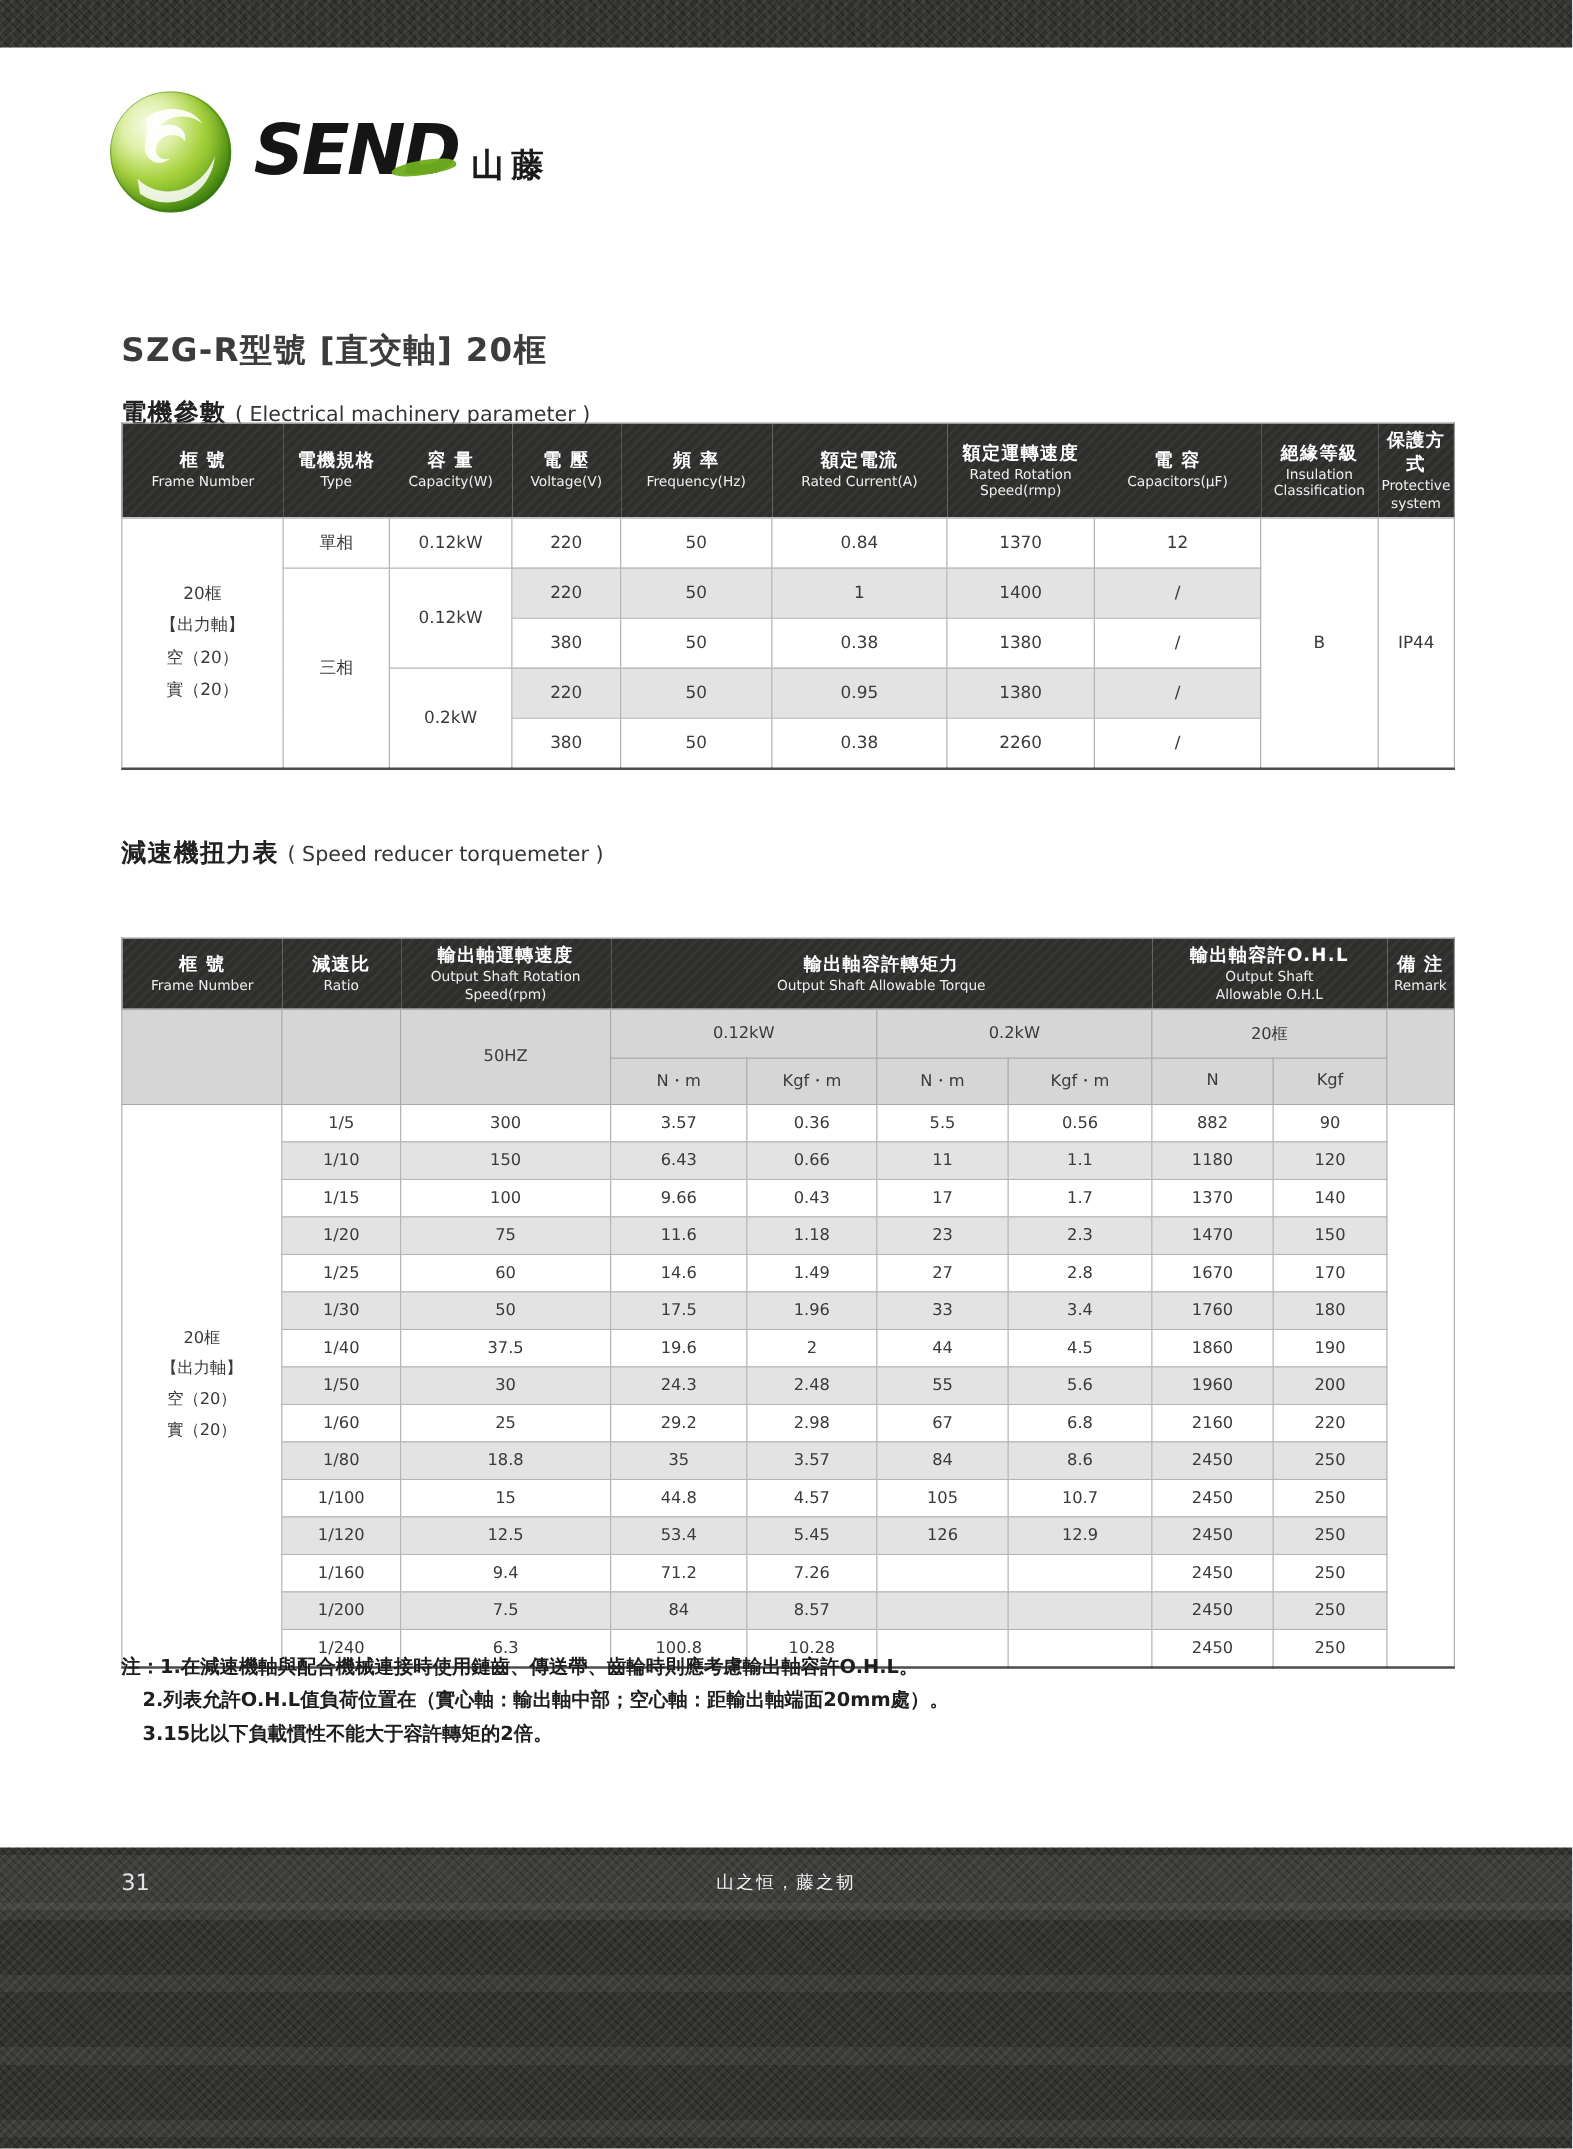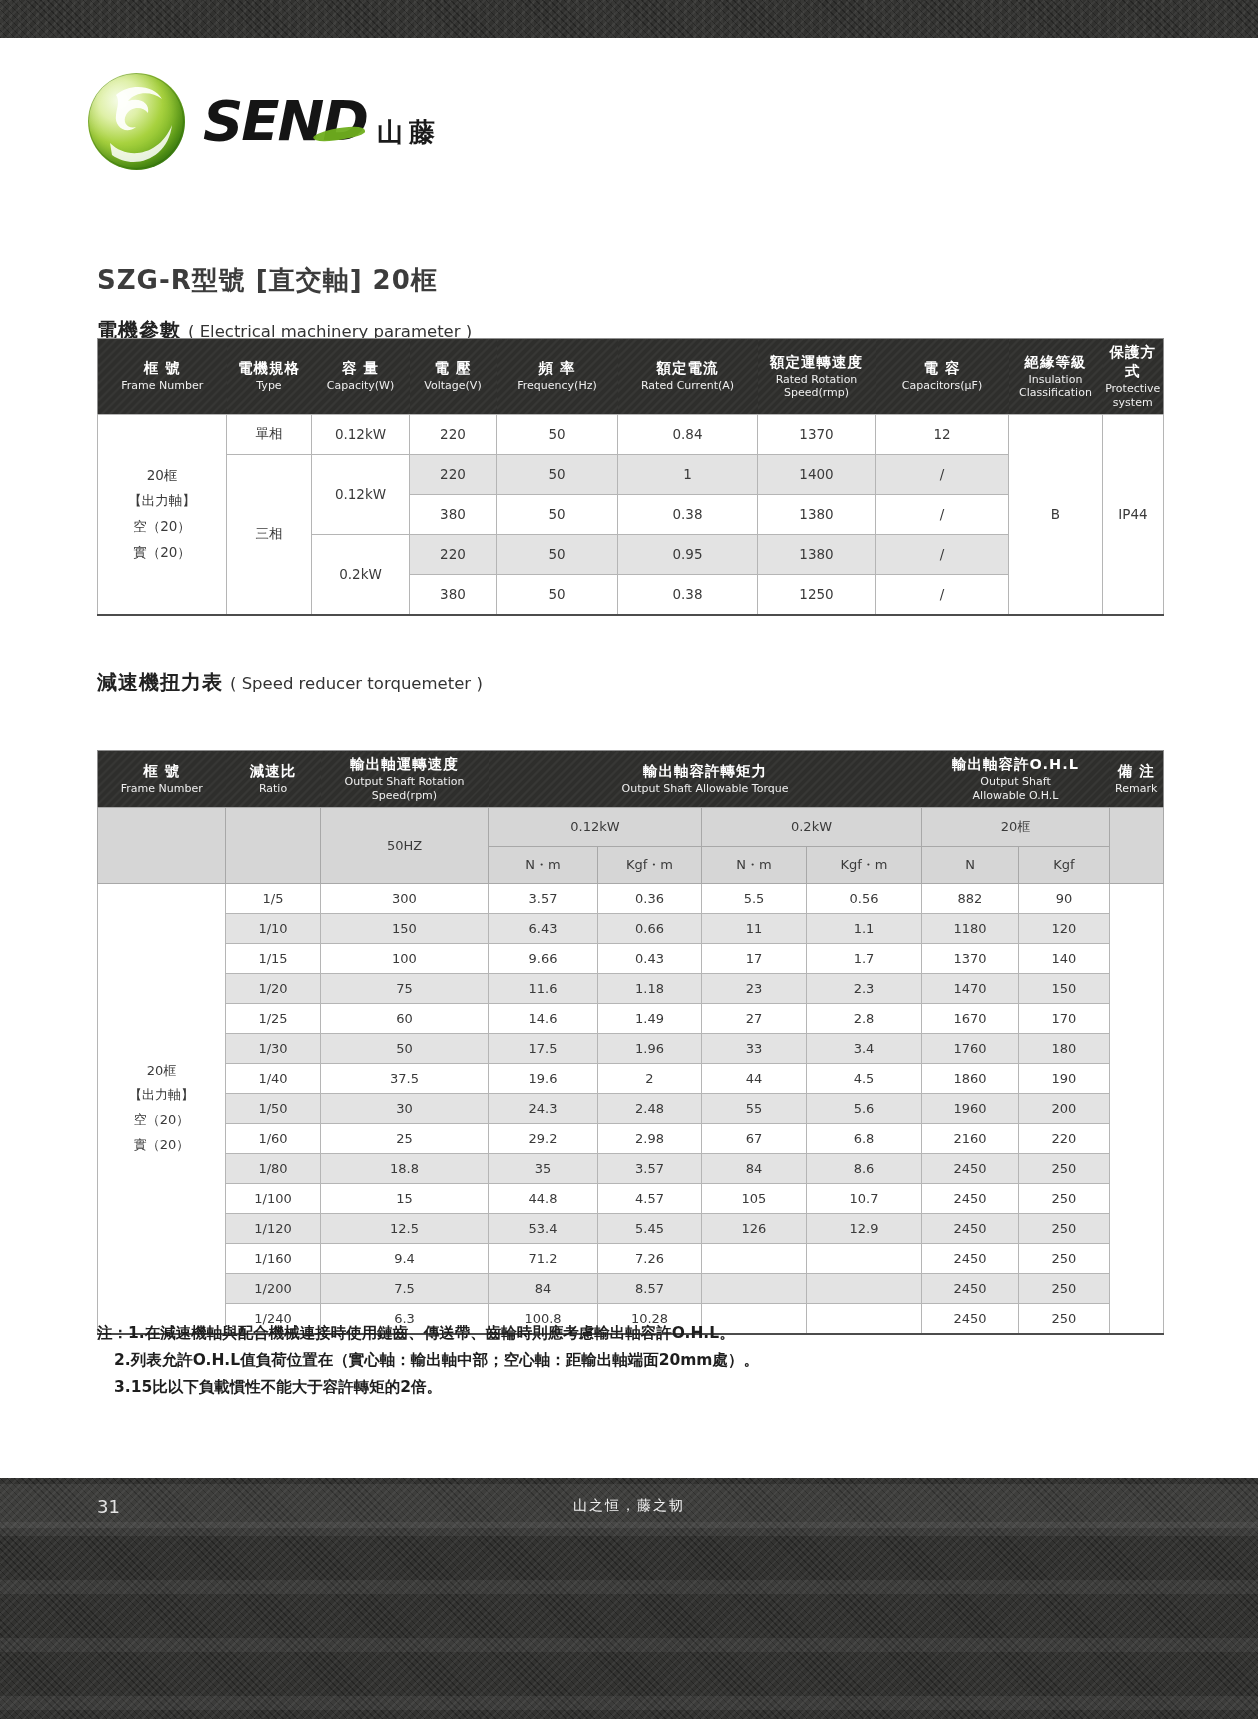--- a/index.html
+++ b/index.html
@@ -201,21 +201,21 @@
         <td class="val">220</td>
         <td class="val">50</td>
         <td class="val">0.95</td>
         <td class="val">1380</td>
         <td class="val">/</td>
       </tr>
       <tr>
         <td class="val">380</td>
         <td class="val">50</td>
         <td class="val">0.38</td>
-        <td class="val">1250</td>
+        <td class="val">2260</td>
         <td class="val">/</td>
       </tr>
     </tbody>
   </table>
 
   <h2 class="sec-title" id="sec2">
     <span class="cn">減速機扭力表</span>
     <span class="en">( Speed reducer torquemeter )</span>
   </h2>
 

